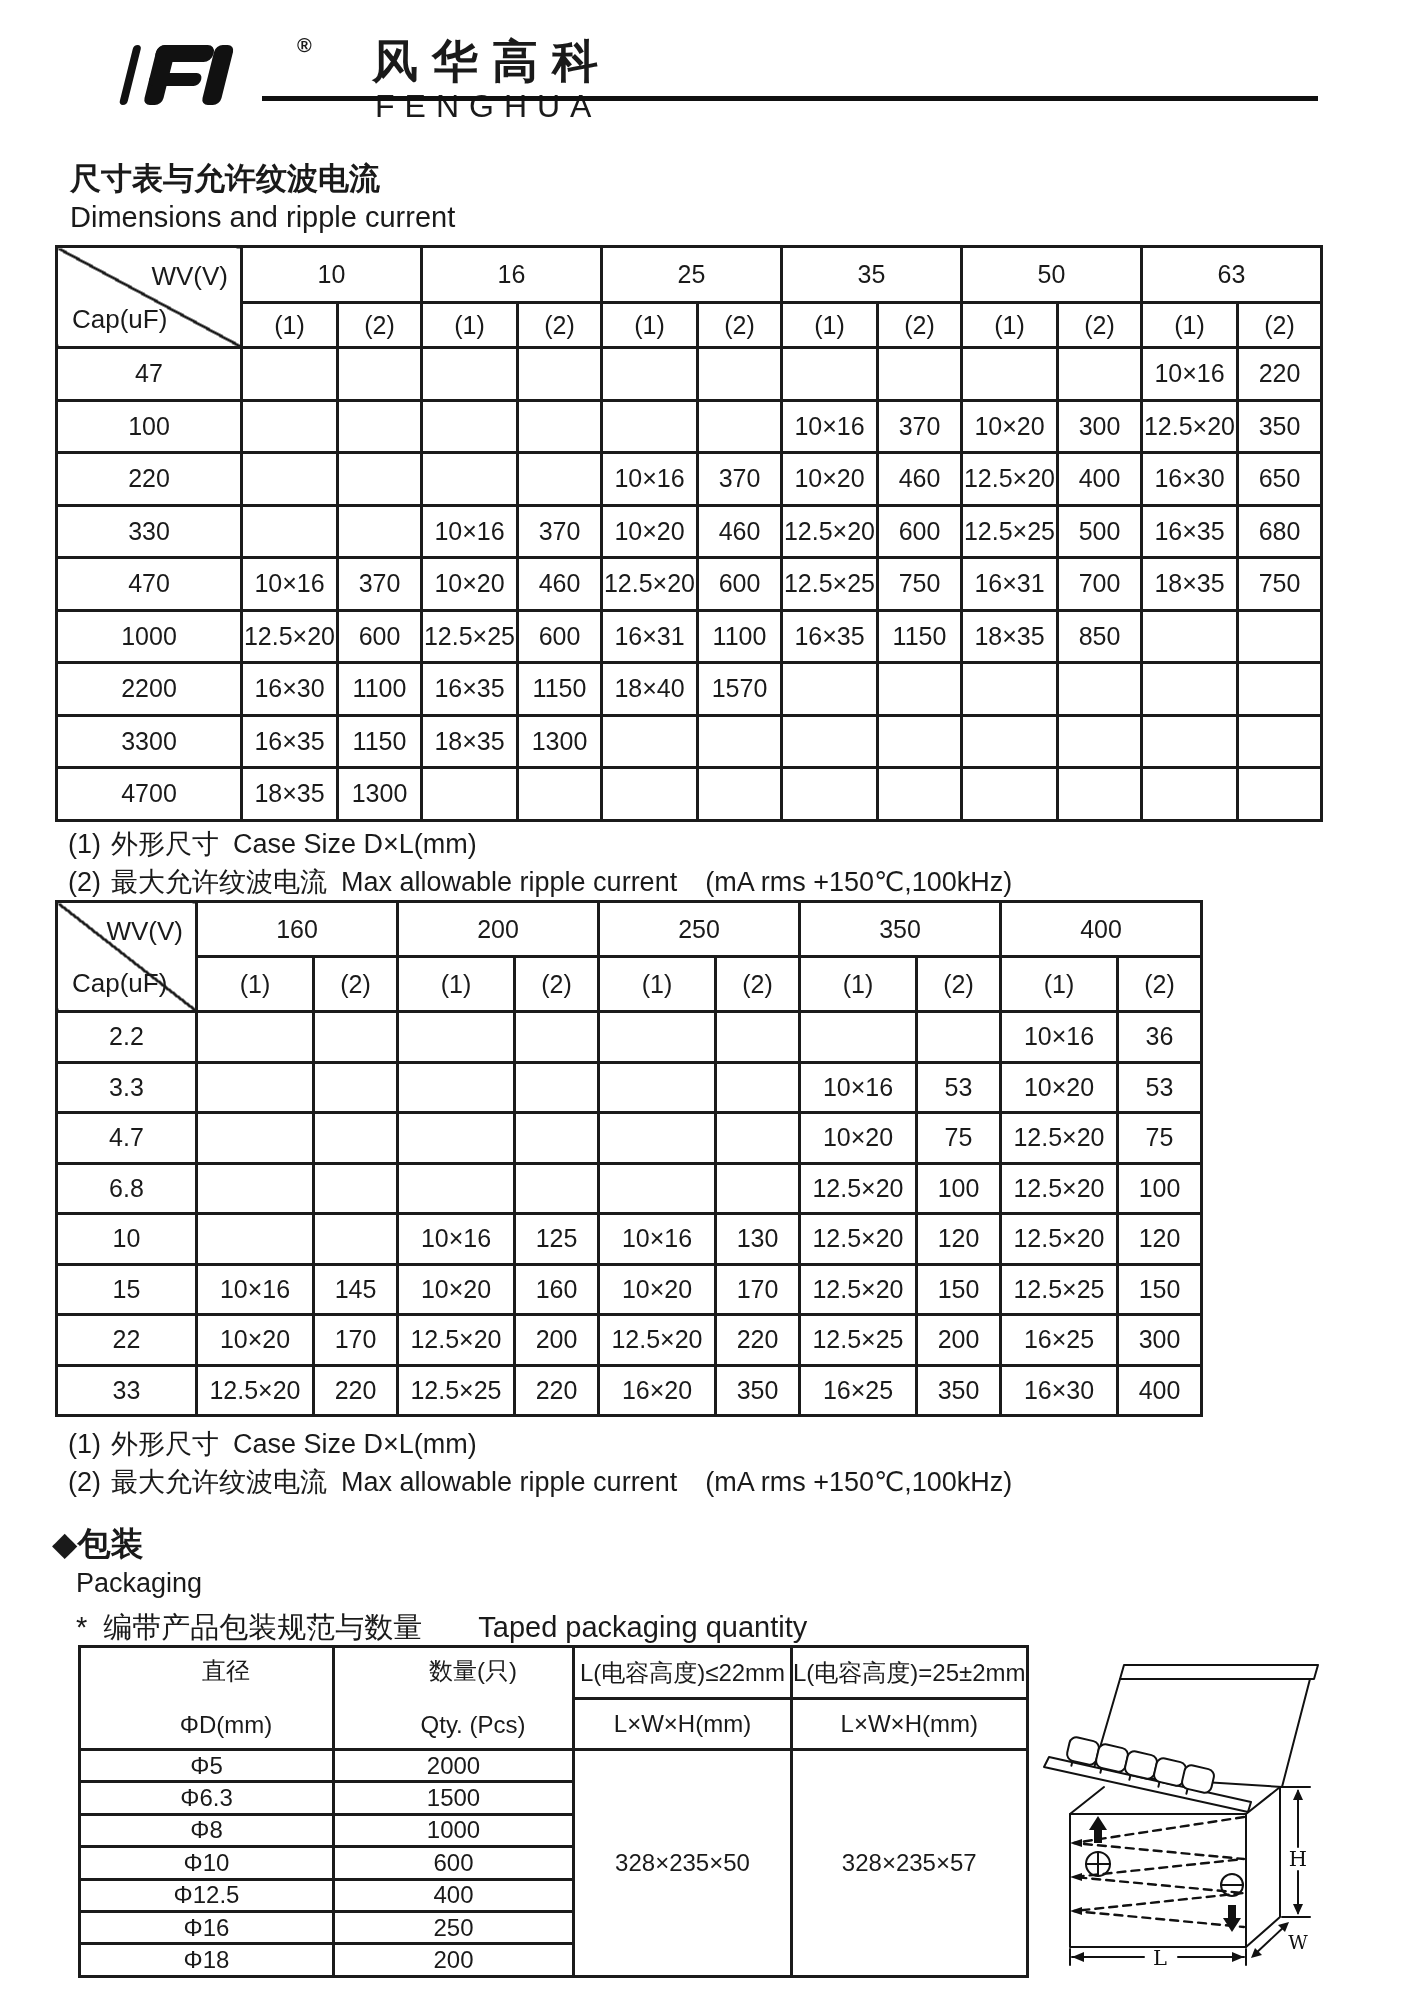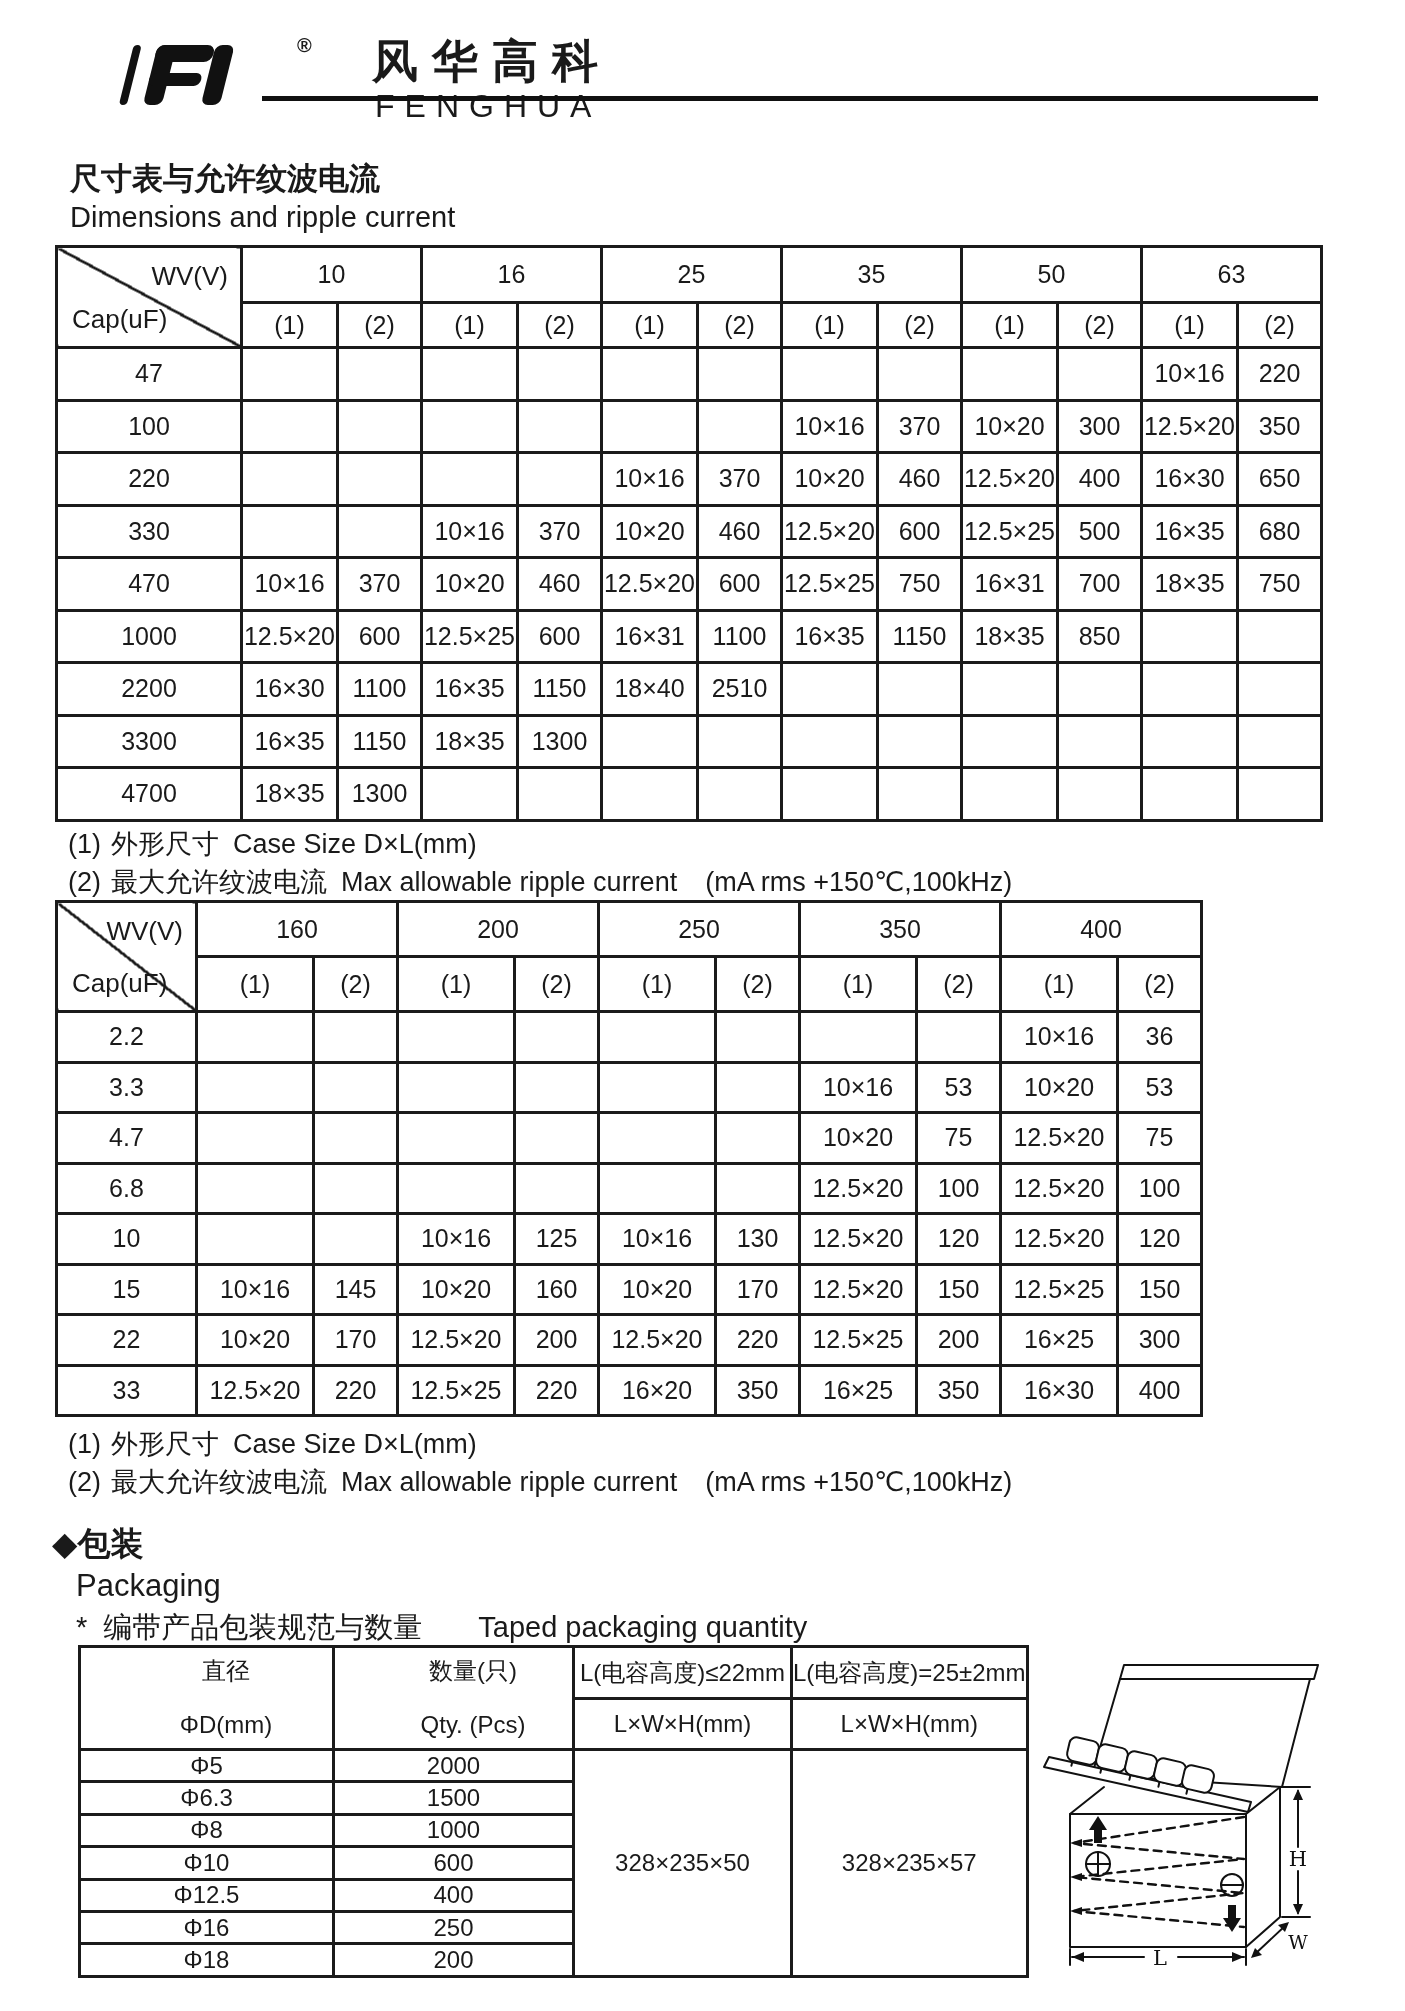--- a/index.html
+++ b/index.html
@@ -12,21 +12,21 @@
   .reg{font-size:20px;font-weight:bold;}
   .doc-title{font-size:35px;font-weight:bold;letter-spacing:0.5px;text-align:right;white-space:nowrap;}
   .title-rule{background:#111;}
   
   .sec-cn{font-size:31px;font-weight:600;white-space:nowrap;}
   .sec-en{font-size:29px;white-space:nowrap;}
   .note{font-size:27px;white-space:nowrap;}
   .note .cn{margin:0 14px 0 10px;}
   .note .sfx{margin-left:28px;}
   .pack-head{font-size:33px;font-weight:bold;white-space:nowrap;}
-  .pack-en{font-size:31px;white-space:nowrap;}
+  .pack-en{font-size:27px;white-space:nowrap;}
   .pack-line{font-size:29px;white-space:nowrap;}
   .pack-line .cn{margin:0 0 0 16px;font-weight:500;}
   .pack-line .en{margin-left:56px;}
   
   table.tbl{border-collapse:collapse;table-layout:fixed;border:3px solid #1b1b1b;}
   table.tbl td{border:3px solid #1b1b1b;text-align:center;vertical-align:middle;
                font-size:25px;padding:0;white-space:nowrap;overflow:hidden;color:#1a1a1a;}
   td.corner{position:relative;
     background-image:linear-gradient(to top right,
       transparent calc(50% - 1.4px), #1b1b1b calc(50% - 1.4px) calc(50% + 1.4px), transparent calc(50% + 1.4px));}
@@ -193,21 +193,21 @@
           <td></td>
           <td></td>
         </tr>
         <tr style="height:52.5px">
           <td>2200</td>
           <td>16×30</td>
           <td>1100</td>
           <td>16×35</td>
           <td>1150</td>
           <td>18×40</td>
-          <td>2510</td>
+          <td>1570</td>
           <td></td>
           <td></td>
           <td></td>
           <td></td>
           <td></td>
           <td></td>
         </tr>
         <tr style="height:52.5px">
           <td>3300</td>
           <td>16×35</td>

